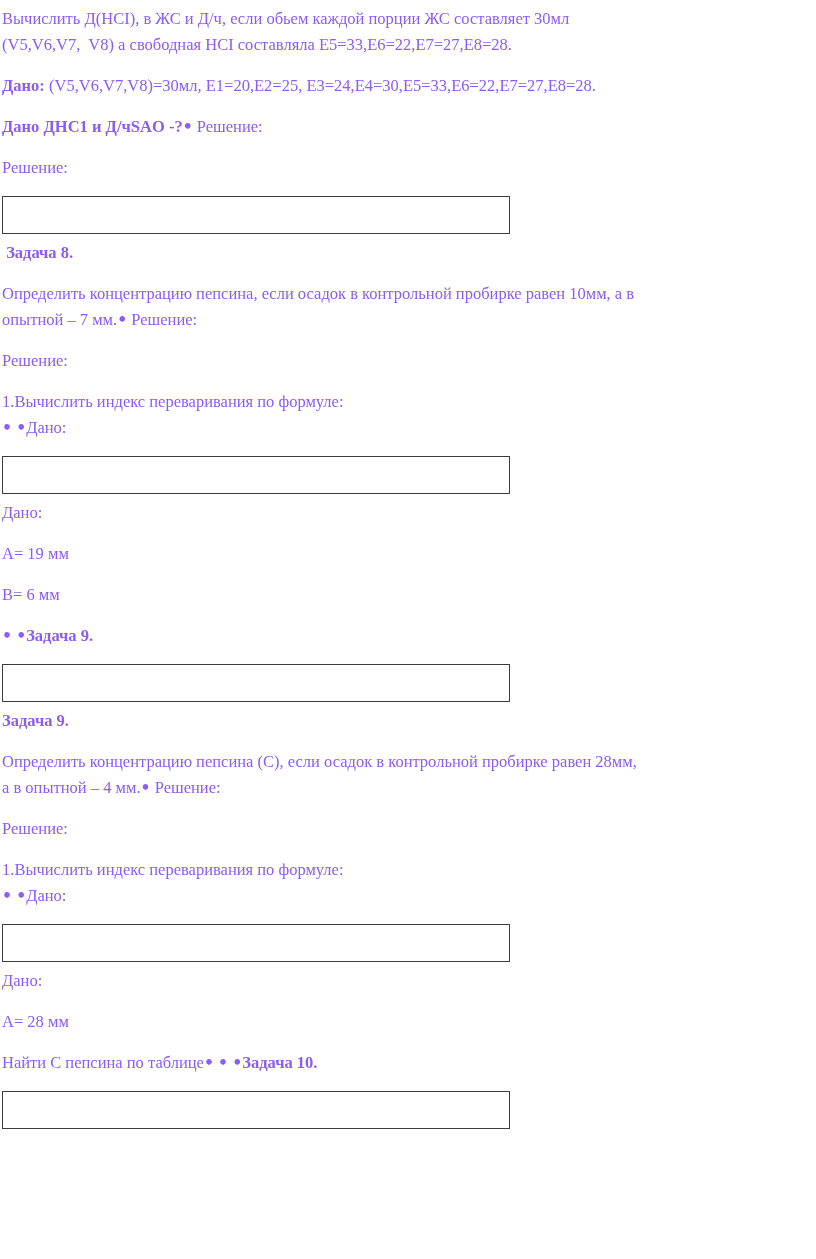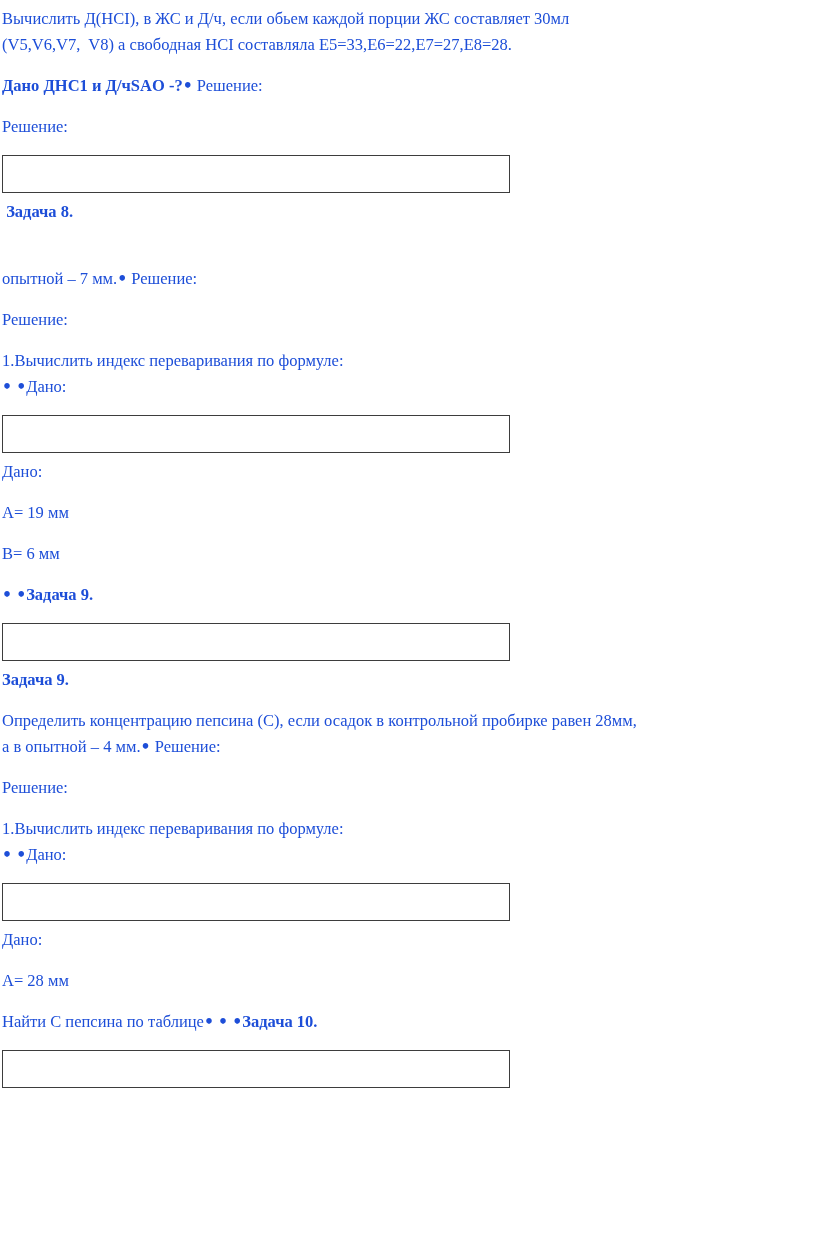--- a/index.html
+++ b/index.html
@@ -6,21 +6,21 @@
     margin: 0;
     padding: 0;
     background: #ffffff;
   }
   .page {
     position: relative;
     width: 816px;
     height: 1259px;
     box-sizing: border-box;
     background: #ffffff;
-    color: #1d4ed8;
+    color: #8b5cf6;
     font-family: "Liberation Serif", "DejaVu Serif", serif;
     font-size: 16.5px;
     padding: 6px 2px 0 2px;
     overflow: hidden;
   }
   p.doc-par {
     margin: 0 0 15px 0;
     line-height: 26px;
     white-space: pre-wrap;
   }
@@ -40,25 +40,26 @@
     background: #ffffff;
     margin: 0 0 6px 0;
   }
 </style>
 </head>
 <body>
 
 <div class="page">
   <div>
       <p class="doc-par"><span>Вычислить Д(HCI), в ЖС и Д/ч, если обьем каждой порции ЖС составляет 30мл</span><br><span>(V5,V6,V7,  V8) а свободная HCI составляла Е5=33,Е6=22,Е7=27,Е8=28.</span></p>
+      <p class="doc-par"><span class="bold">Дано: </span><span>(V5,V6,V7,V8)=30мл, Е1=20,Е2=25, Е3=24,Е4=30,Е5=33,Е6=22,Е7=27,Е8=28.</span></p>
       <p class="doc-par"><span class="bold">Дано ДНС1 и Д/чSAO -?</span><span class="bullet">•</span><span> Решение:</span></p>
       <p class="doc-par"><span>Решение:</span></p>
       <div class="answer-box"></div>
       <p class="doc-par"><span class="bold"> Задача 8.</span></p>
-      <p class="doc-par"><br><span>опытной – 7 мм.</span><span class="bullet">•</span><span> Решение:</span></p>
+      <p class="doc-par"><span>Определить концентрацию пепсина, если осадок в контрольной пробирке равен 10мм, а в</span><br><span>опытной – 7 мм.</span><span class="bullet">•</span><span> Решение:</span></p>
       <p class="doc-par"><span>Решение:</span></p>
       <p class="doc-par"><span>1.Вычислить индекс переваривания по формуле:</span><br><span class="bullet">•</span><span> </span><span class="bullet">•</span><span>Дано:</span></p>
       <div class="answer-box"></div>
       <p class="doc-par"><span>Дано:</span></p>
       <p class="doc-par"><span>А= 19 мм</span></p>
       <p class="doc-par"><span>В= 6 мм</span></p>
       <p class="doc-par"><span class="bullet">•</span><span> </span><span class="bullet">•</span><span class="bold">Задача 9.</span></p>
       <div class="answer-box"></div>
       <p class="doc-par"><span class="bold">Задача 9.</span></p>
       <p class="doc-par"><span>Определить концентрацию пепсина (С), если осадок в контрольной пробирке равен 28мм,</span><br><span>а в опытной – 4 мм.</span><span class="bullet">•</span><span> Решение:</span></p>

